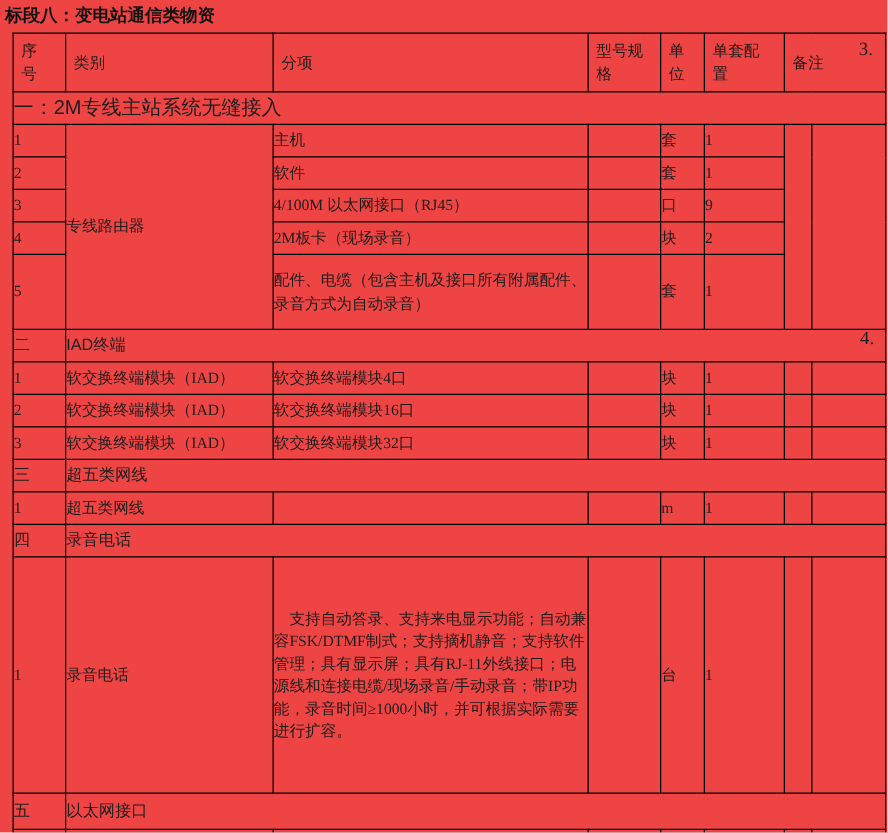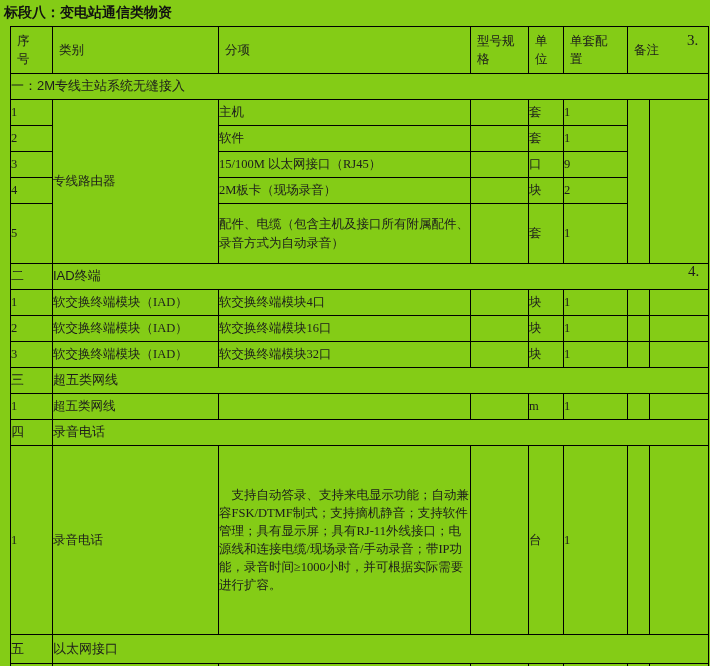--- a/index.html
+++ b/index.html
@@ -1,21 +1,21 @@
 <!DOCTYPE html>
 <html><head>
 <meta charset="utf-8">
 <style>
   html, body { margin: 0; padding: 0; background: #fff; }
   .page {
     position: relative;
     width: 710px;
     height: 666px;
     overflow: hidden;
-    background: #84cc16;
+    background: #ef4444;
     color: #1c1c1c;
     font-family: "Liberation Serif", "DejaVu Serif", serif;
   }
   .doc-title {
     position: absolute;
     left: 4px;
     top: 4px;
     font-family: "Liberation Sans", "DejaVu Sans", sans-serif;
     font-weight: bold;
     font-size: 14px;
@@ -50,21 +50,21 @@
   tr.h26 { height: 26px; }
   tr.h60 { height: 60px; }
   tr.h189 { height: 189px; }
   tr.h29 { height: 29px; }
   tr.h3 { height: 3px; }
   td.no { padding-left: 7px; }
   td.secno { text-align: center; font-weight: bold; font-size: 13px;
              font-family: "Liberation Sans", "DejaVu Sans", sans-serif; }
   td.sectitle { font-weight: bold; padding-left: 9px; font-size: 13px;
              font-family: "Liberation Sans", "DejaVu Sans", sans-serif; margin-left: 28px; }
-  td.sec1title { font-weight: bold; padding-left: 7px; font-size: 13px;
+  td.sec1title { font-weight: bold; padding-left: 7px; font-size: 16px;
              font-family: "Liberation Sans", "DejaVu Sans", sans-serif; }
   td.cat { padding-left: 9px; margin-left: 21px; }
   td.sub { padding: 2px 5px; }
   td.subc { text-align: center; margin-left: 12px; }
   td.unit { text-align: center; }
   td.cfgl { padding-left: 9px; }
   td.cfgc { text-align: center; }
   td.longtext { padding: 2px 6px; line-height: 27px; }
   .mnote {
     position: absolute;
@@ -127,21 +127,21 @@
       </tr>
       <tr class="h26">
         <td class="no">2</td>
         <td class="sub">软件</td>
         <td></td>
         <td class="unit">套</td>
         <td class="cfgl">1</td>
       </tr>
       <tr class="h26">
         <td class="no">3</td>
-        <td class="sub">15/100M 以太网接口（RJ45）</td>
+        <td class="sub">4/100M 以太网接口（RJ45）</td>
         <td></td>
         <td class="unit">口</td>
         <td class="cfgl">9</td>
       </tr>
       <tr class="h26">
         <td class="no">4</td>
         <td class="sub">2M板卡（现场录音）</td>
         <td></td>
         <td class="unit">块</td>
         <td class="cfgl">2</td>

